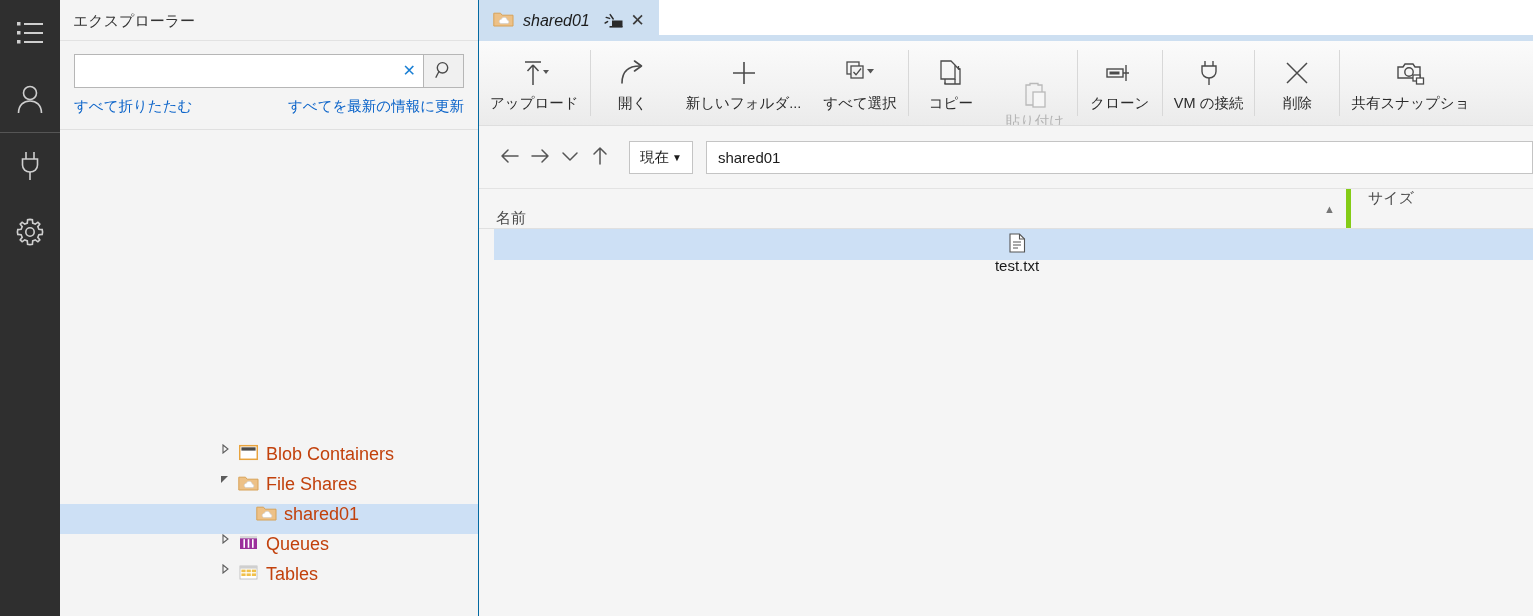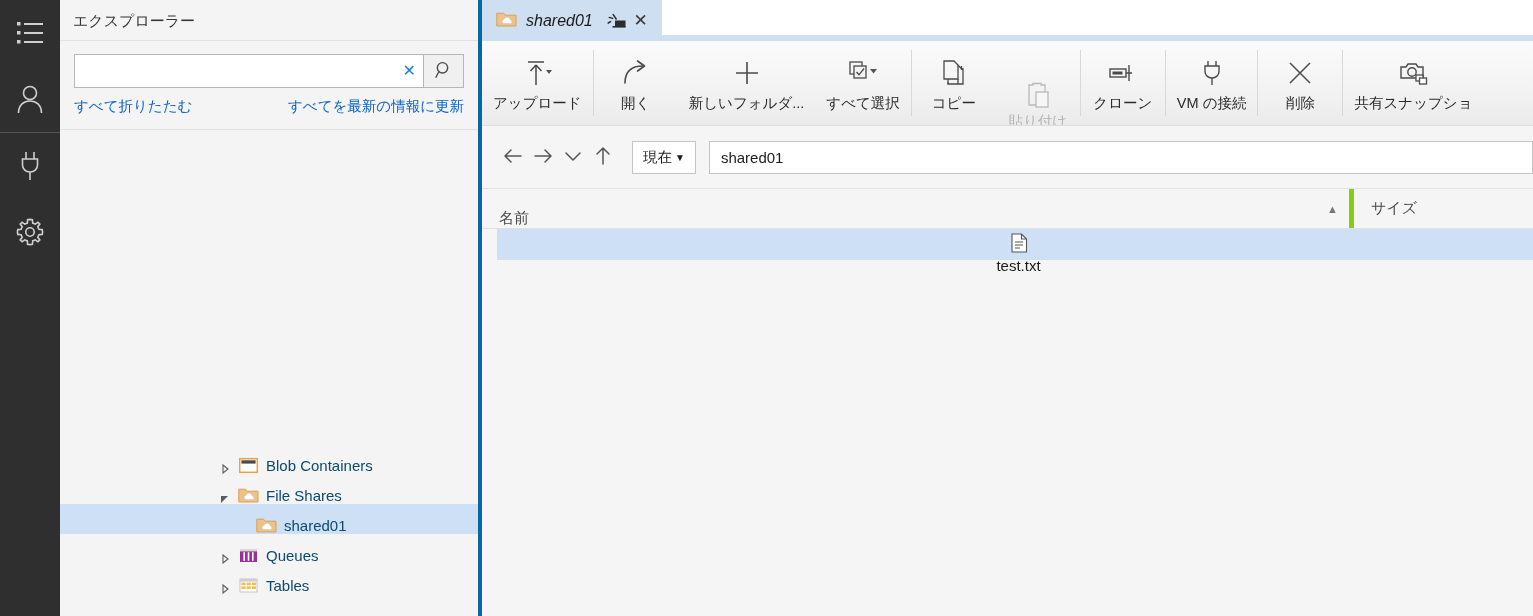--- a/index.html
+++ b/index.html
@@ -46,21 +46,21 @@
     margin: 0;
   }
   .rail svg { display: block; }
 
   
   .sidebar {
     width: 418px;
     flex: 0 0 418px;
     height: 616px;
     background: #f4f4f4;
-    border-right: 4px solid #0369a1;
+    border-right: 1px solid #0369a1;
     display: flex;
     flex-direction: column;
     position: relative;
   }
   .sidebar-title {
     height: 41px;
     line-height: 41px;
     padding-left: 13px;
     font-size: 15px;
     color: #333333;
@@ -138,23 +138,23 @@
     margin-top: 13px;
     background: #f4f4f4;
     border-top: 1px solid #e0e0e0;
     position: relative;
     overflow: hidden;
   }
   .tree-spacer { height: 314px; }
   .tree-row {
     height: 30px;
     display: flex;
-    align-items: flex-end;
-    font-size: 15px;
-    color: #0c4a6e;
+    align-items: flex-start;
+    font-size: 18px;
+    color: #c2410c;
     cursor: pointer;
     padding-left: 0;
   }
   .tree-row.selected { background: #cde0f5; }
   .tree-arrow {
     width: 22px;
     display: flex;
     align-items: center;
     justify-content: center;
     flex: 0 0 22px;
@@ -338,21 +338,20 @@
     position: absolute;
     right: 11px;
     top: 50%;
     transform: translateY(-50%);
     color: #767676;
     font-size: 11px;
   }
   .col-size {
     flex: 1;
     display: flex;
-    align-items: center;
     padding-left: 17px;
     box-sizing: border-box;
     cursor: pointer;
   }
   .list-body { background: #f5f5f5; }
   .file-row {
     height: 31px;
     margin-left: 15px;
     display: flex;
     align-items: center;

